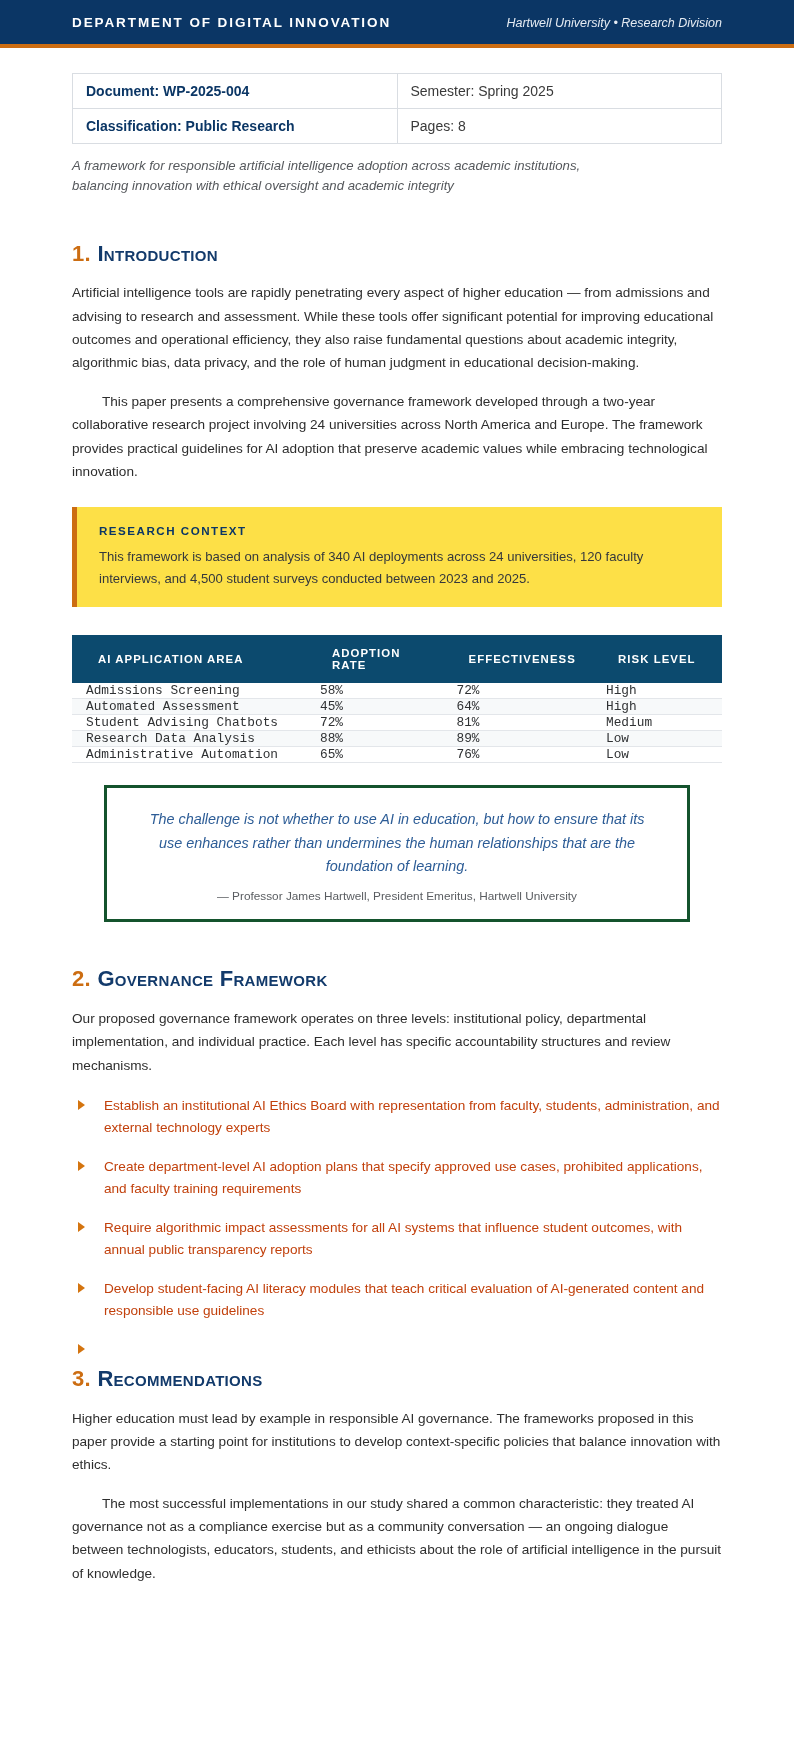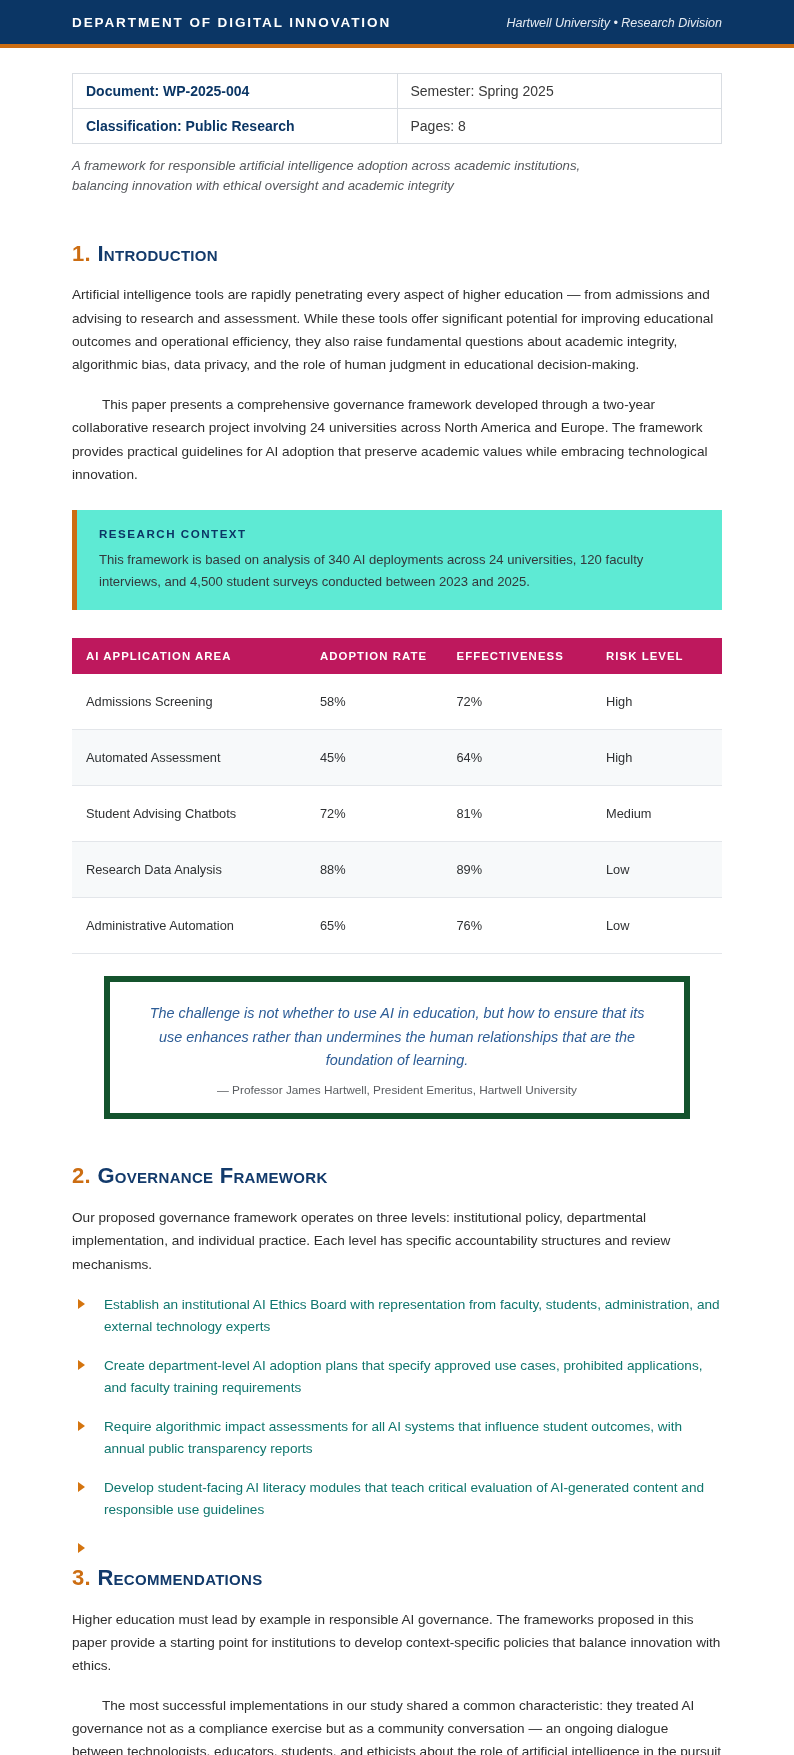--- a/index.html
+++ b/index.html
@@ -92,27 +92,27 @@
     line-height: 1.2;
     letter-spacing: 0.3px;
   }
   .section-num { color: #cc6d12; }
 
   
   p.body {
     font-size: 13.6px;
     line-height: 1.72;
     color: #2e2e2e;
-    margin: 16px 0 15px 0;
+    margin: 8px 0 15px 0;
   }
   p.body.indent { text-indent: 30px; }
 
   
   .callout {
-    background: #5eead4;
+    background: #fde047;
     border-left: 5px solid #cc6d12;
     padding: 17px 22px 18px 22px;
     margin: 24px 0 28px 0;
   }
   .callout-label {
     color: #0b3665;
     font-size: 11.6px;
     font-weight: bold;
     letter-spacing: 1.5px;
     text-transform: uppercase;
@@ -125,44 +125,45 @@
   }
 
   
   .data-table {
     width: 100%;
     border-collapse: collapse;
     margin: 6px 0 12px 0;
     table-layout: fixed;
   }
   .data-table thead th {
-    background: #be185d;
+    background: #0c4a6e;
     color: #ffffff;
     font-size: 11.4px;
     font-weight: bold;
     letter-spacing: 1.05px;
     text-transform: uppercase;
     text-align: left;
-    padding: 12px 14px;
+    padding: 12px 26px;
   }
   .data-table thead th.c0 { width: 36%; }
   .data-table thead th.c1 { width: 21%; }
   .data-table thead th.c2 { width: 23%; }
   .data-table thead th.c3 { width: 20%; }
   .data-table tbody td {
     font-size: 12.8px;
     color: #2f3133;
-    padding: 20px 14px;
+    padding: 0 14px;
     border-bottom: 1px solid #e3e6ea;
+    font-family: Liberation Mono, monospace;
   }
   .data-table tbody tr:nth-child(even) { background: #f7f9fa; }
 
   
   .pullquote {
-    border: 6px solid #14532d;
+    border: 3px solid #14532d;
     margin: 22px 32px 10px 32px;
     padding: 20px 34px 16px 34px;
     text-align: center;
   }
   .pullquote-text {
     font-size: 14.4px;
     font-style: italic;
     color: #2c5c96;
     line-height: 1.62;
   }
@@ -177,21 +178,21 @@
     list-style: none;
     margin: 18px 0 8px 0;
     padding: 0;
   }
   ul.framework-list li {
     position: relative;
     padding: 0 0 0 32px;
     margin-bottom: 17px;
     font-size: 13.6px;
     line-height: 1.62;
-    color: #0f766e;
+    color: #c2410c;
   }
   ul.framework-list li .tri {
     position: absolute;
     left: 6px;
     top: 5px;
     width: 0;
     height: 0;
     border-left: 7px solid #d4740f;
     border-top: 5px solid transparent;
     border-bottom: 5px solid transparent;

